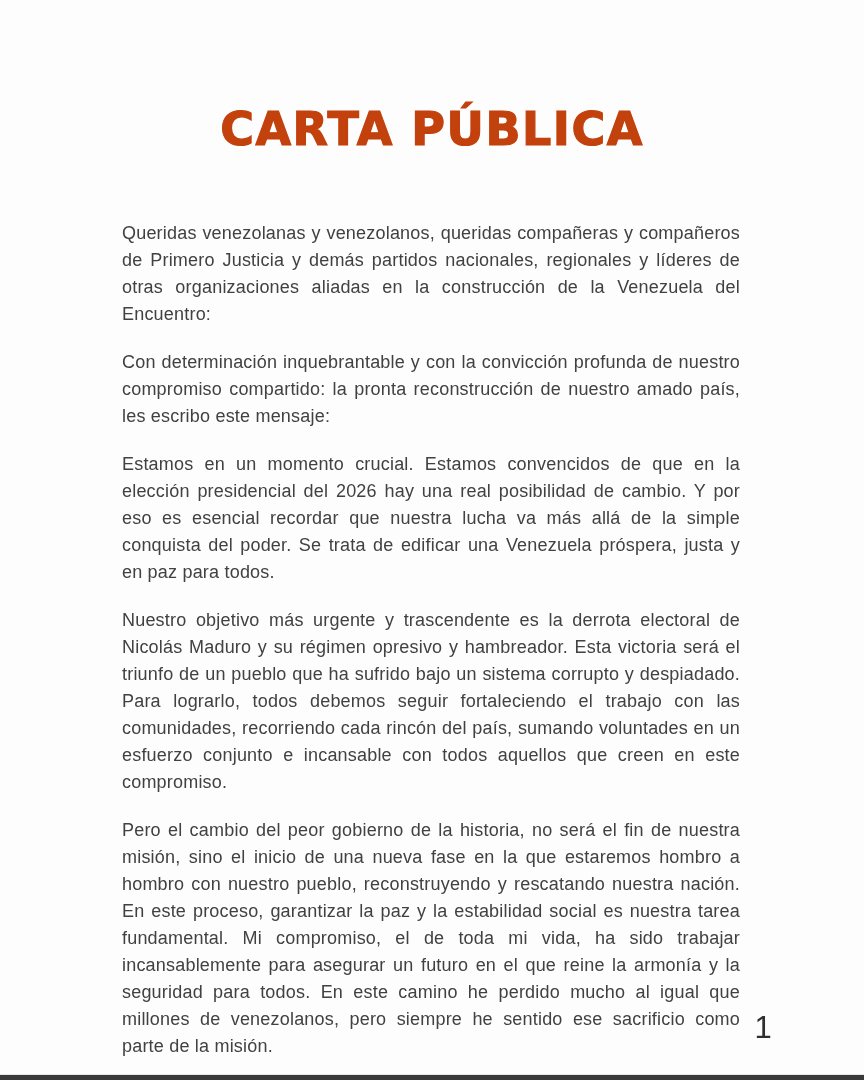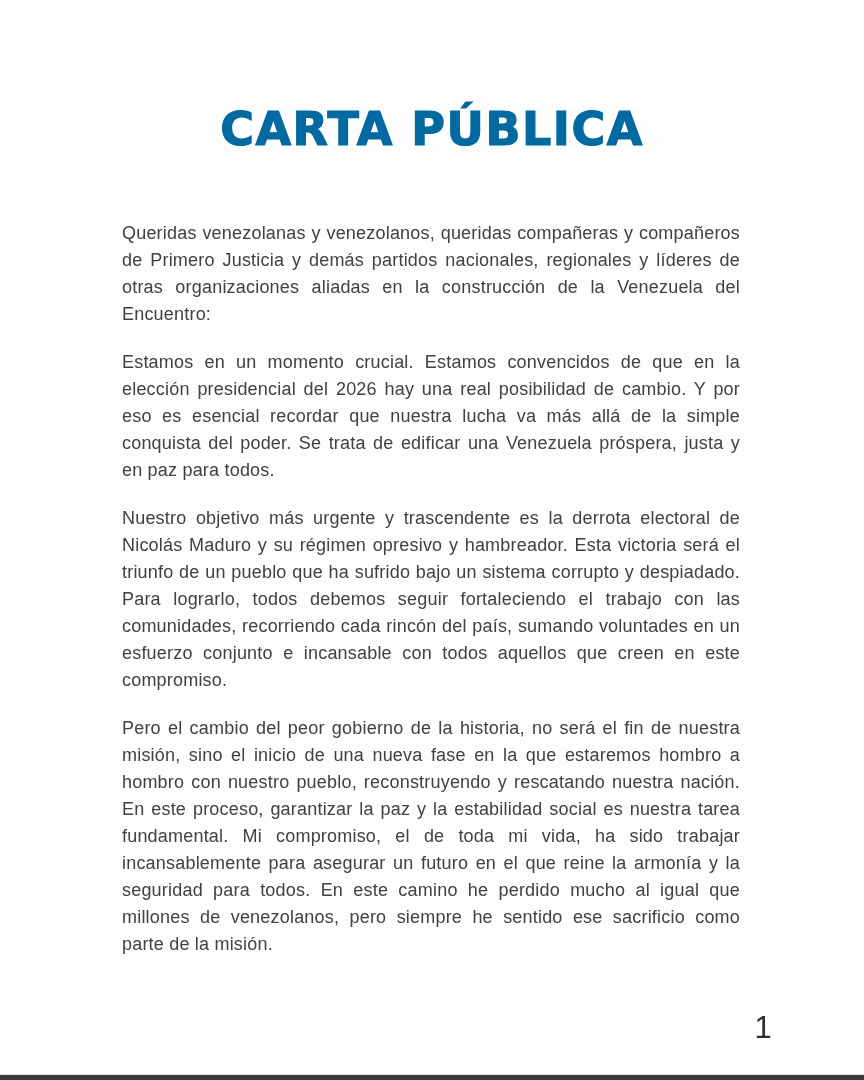--- a/index.html
+++ b/index.html
@@ -68,24 +68,25 @@
     height: 6px;
     background: #3a3a3a;
     border-top: 1px solid #e8e8e8;
   }
 </style>
 </head>
 <body>
 
 <div class="page">
 
-  <h1 class="title" style="color: #0369a1;">CARTA PÚBLICA</h1>
+  <h1 class="title" style="color: #c2410c;">CARTA PÚBLICA</h1>
 
   <div class="letter-body">
     <p>Queridas venezolanas y venezolanos, queridas compañeras y compañeros de Primero Justicia y demás partidos nacionales, regionales y líderes de otras organizaciones aliadas en la construcción de la Venezuela del Encuentro:</p>
+    <p>Con determinación inquebrantable y con la convicción profunda de nuestro compromiso compartido: la pronta reconstrucción de nuestro amado país, les escribo este mensaje:</p>
     <p>Estamos en un momento crucial. Estamos convencidos de que en la elección presidencial del 2026 hay una real posibilidad de cambio. Y por eso es esencial recordar que nuestra lucha va más allá de la simple conquista del poder. Se trata de edificar una Venezuela próspera, justa y en paz para todos.</p>
     <p>Nuestro objetivo más urgente y trascendente es la derrota electoral de Nicolás Maduro y su régimen opresivo y hambreador. Esta victoria será el triunfo de un pueblo que ha sufrido bajo un sistema corrupto y despiadado. Para lograrlo, todos debemos seguir fortaleciendo el trabajo con las comunidades, recorriendo cada rincón del país, sumando voluntades en un esfuerzo conjunto e incansable con todos aquellos que creen en este compromiso.</p>
     <p>Pero el cambio del peor gobierno de la historia, no será el fin de nuestra misión, sino el inicio de una nueva fase en la que estaremos hombro a hombro con nuestro pueblo, reconstruyendo y rescatando nuestra nación. En este proceso, garantizar la paz y la estabilidad social es nuestra tarea fundamental. Mi compromiso, el de toda mi vida, ha sido trabajar incansablemente para asegurar un futuro en el que reine la armonía y la seguridad para todos. En este camino he perdido mucho al igual que millones de venezolanos, pero siempre he sentido ese sacrificio como parte de la misión.</p>
   </div>
 
   <div class="page-number">1</div>
 
   <div class="bottom-bar"></div>
 
 </div>

